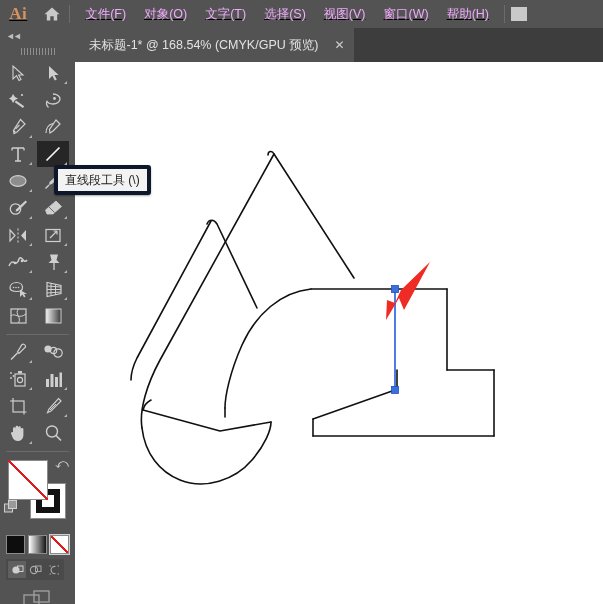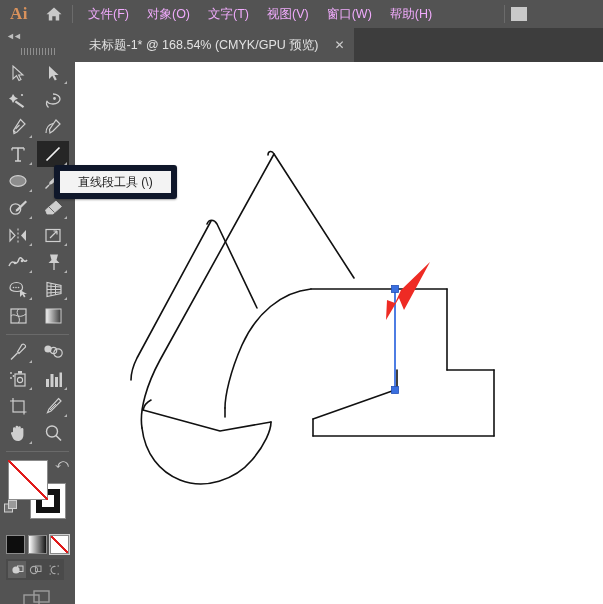--- a/index.html
+++ b/index.html
@@ -7,21 +7,21 @@
     width:603px;height:604px;overflow:hidden;
     background:#535353;
     font-family:"Liberation Sans","DejaVu Sans",sans-serif;
     -webkit-font-smoothing:antialiased;
   }
   #app{position:relative;width:603px;height:604px;}
 
   
   .menubar{
     position:absolute;left:0;top:0;width:533px;height:28px;
-    background:#535353;display:flex;align-items:center;
+    background:#535353;display:flex;align-items:center;text-decoration:underline;
   }
   .ai-logo{
     width:38px;height:28px;display:flex;align-items:center;justify-content:center;
     color:#d9925c;font-size:17px;font-weight:bold;letter-spacing:0.5px;
     font-family:"Liberation Serif","DejaVu Serif",serif;
   }
   .home-btn{
     width:32px;height:28px;display:flex;align-items:center;justify-content:center;
   }
   .menubar .sep{
@@ -119,22 +119,22 @@
   
   .canvas{
     position:absolute;left:75px;top:62px;width:528px;height:542px;
     background:#ffffff;overflow:hidden;
   }
   .canvas svg{display:block;}
 
   
   .tooltip{
     position:absolute;left:54px;top:165px;height:22px;
-    background:#f3f3f3;border:6px solid #0f172a;border-radius:3px;
-    display:flex;align-items:center;padding:0 18px;
+    background:#f3f3f3;border:4px solid #0f172a;border-radius:3px;
+    display:flex;align-items:center;padding:0 7px;
     color:#1c1c1c;font-size:12px;white-space:nowrap;
     box-shadow:0 1px 2px rgba(0,0,0,.35);z-index:60;
   }
 </style>
 </head>
 <body>
 
 <div id="app">
 
   <div class="menubar">
@@ -142,20 +142,21 @@
     <div class="home-btn">
       <svg width="18" height="16" viewBox="0 0 18 16">
         <path d="M9 1.5 L16.5 8.2 H14.2 V14.5 H10.7 V10.2 H7.3 V14.5 H3.8 V8.2 H1.5 Z" fill="#c9c9c9"></path>
       </svg>
     </div>
     <div class="sep"></div>
     <div class="menu-items">
       <div class="menu-item">文件(F)</div>
       <div class="menu-item">对象(O)</div>
       <div class="menu-item">文字(T)</div>
+      <div class="menu-item">选择(S)</div>
       <div class="menu-item">视图(V)</div>
       <div class="menu-item">窗口(W)</div>
       <div class="menu-item">帮助(H)</div>
     </div>
     <div class="mb-right">
       <div class="sep2"></div>
       <div class="mb-sq"></div>
     </div>
   </div>
 

